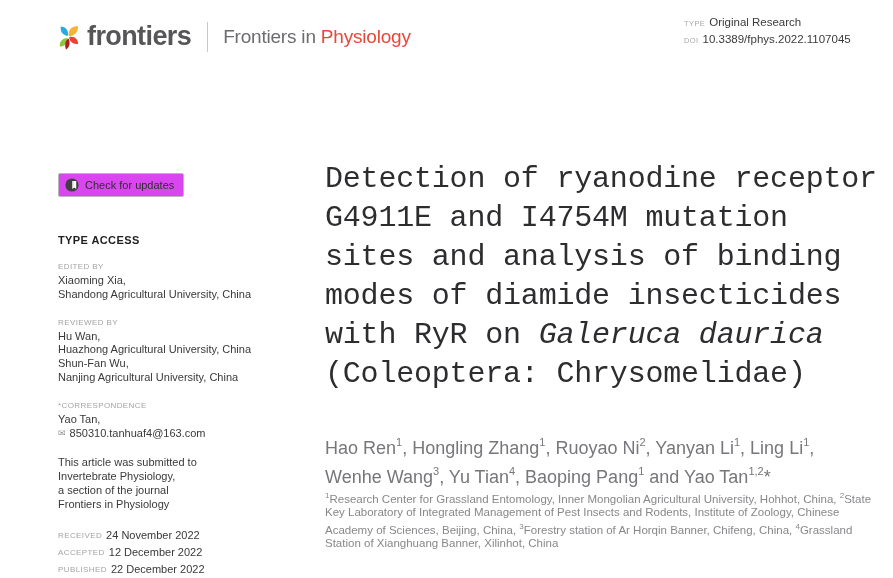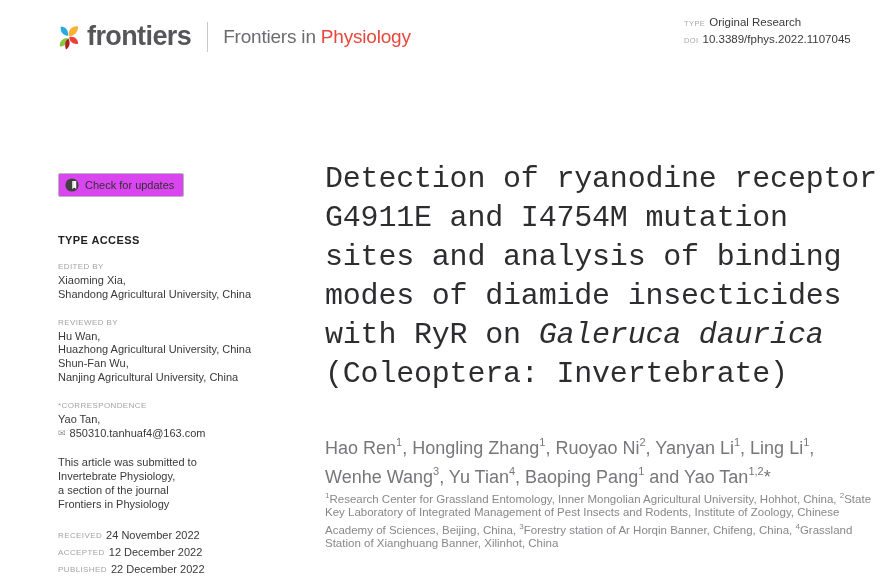--- a/index.html
+++ b/index.html
@@ -129,20 +129,20 @@
     </div>
 </div>
 
 <div class="main-col">
   <h1 class="article-title" id="title-block" style="margin:0;font-weight:normal;font-family:Liberation Mono, monospace;">
       <div class="title-line"><span>Detection of ryanodine receptor</span></div>
       <div class="title-line"><span>G4911E and I4754M mutation</span></div>
       <div class="title-line"><span>sites and analysis of binding</span></div>
       <div class="title-line"><span>modes of diamide insecticides</span></div>
       <div class="title-line"><span>with RyR on </span><span class="ital">Galeruca daurica</span></div>
-      <div class="title-line"><span>(Coleoptera: Invertebrate)</span></div>
+      <div class="title-line"><span>(Coleoptera: Chrysomelidae)</span></div>
     </h1>
   <div class="authors" id="authors-block">
       <div><span>Hao Ren</span><sup>1</sup><span>, Hongling Zhang</span><sup>1</sup><span>, Ruoyao Ni</span><sup>2</sup><span>, Yanyan Li</span><sup>1</sup><span>, Ling Li</span><sup>1</sup><span>,</span></div>
       <div><span>Wenhe Wang</span><sup>3</sup><span>, Yu Tian</span><sup>4</sup><span>, Baoping Pang</span><sup>1</sup><span> and Yao Tan</span><sup>1,2</sup><span>*</span></div>
     </div>
   <p class="affiliations" id="affil-block" style="margin:0;"><sup>1</sup><span>Research Center for Grassland Entomology, Inner Mongolian Agricultural University, Hohhot, China, </span><sup>2</sup><span>State Key Laboratory of Integrated Management of Pest Insects and Rodents, Institute of Zoology, Chinese Academy of Sciences, Beijing, China, </span><sup>3</sup><span>Forestry station of Ar Horqin Banner, Chifeng, China, </span><sup>4</sup><span>Grassland Station of Xianghuang Banner, Xilinhot, China</span></p>
 </div>
 
 </body></html>

